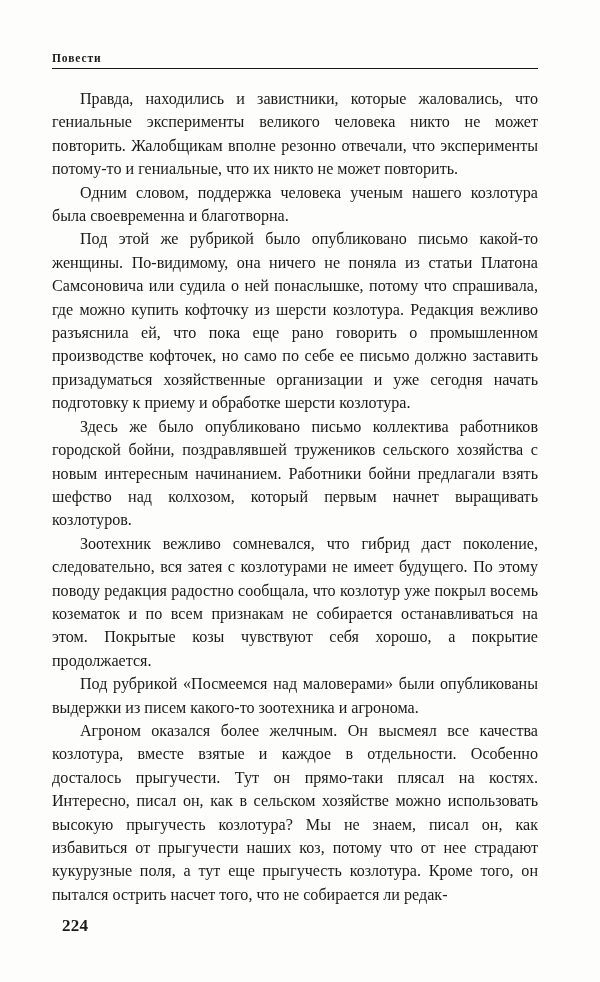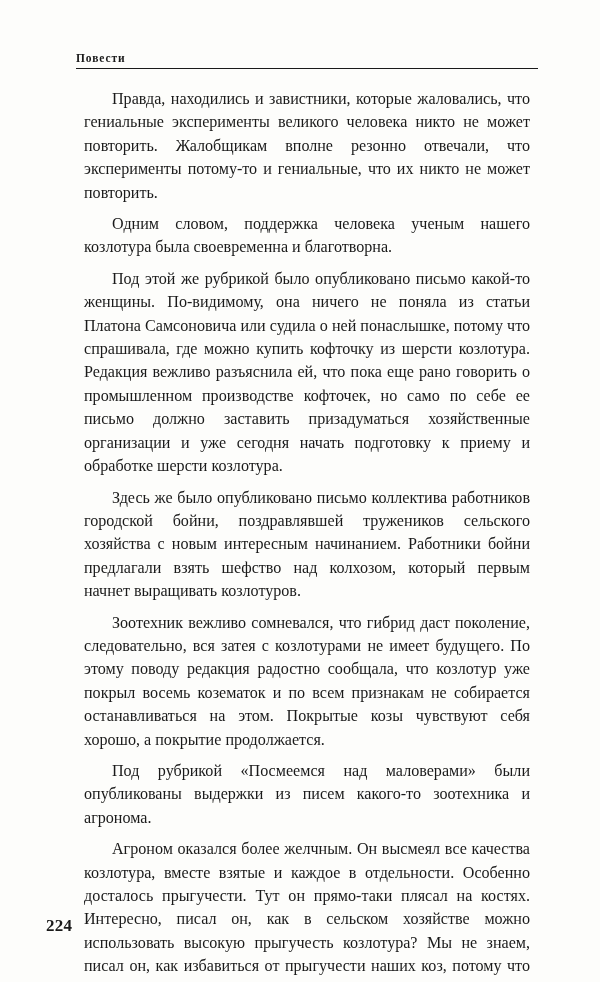--- a/index.html
+++ b/index.html
@@ -12,21 +12,21 @@
     background: #fdfdfb;
     font-family: "Liberation Serif", serif;
     color: #1a1a1a;
     overflow: hidden;
   }
   .page {
     position: relative;
     width: 600px;
     height: 982px;
     box-sizing: border-box;
-    padding: 52px 62px 0 76px;
+    padding: 52px 62px 0 52px;
     background: #fdfdfb;
   }
   .running-head {
     font-family: "Liberation Serif", serif;
     font-weight: bold;
     font-size: 11.5px;
     letter-spacing: 0.9px;
     color: #1a1a1a;
     margin: 0 0 4px 0;
   }
@@ -37,26 +37,26 @@
     width: 100%;
   }
   .body-text {
     font-size: 16.1px;
     line-height: 1.455;
     text-align: justify;
     text-justify: inter-word;
     hyphens: manual;
   }
   .body-text p {
-    margin: 8px;
+    margin: 0;
     text-indent: 28px;
   }
   .folio {
     position: absolute;
-    left: 46px;
+    left: 62px;
     bottom: 46px;
     font-family: "Liberation Serif", serif;
     font-weight: bold;
     font-size: 17px;
     color: #1a1a1a;
     letter-spacing: 0.3px;
   }
 </style>
 </head>
 <body>

